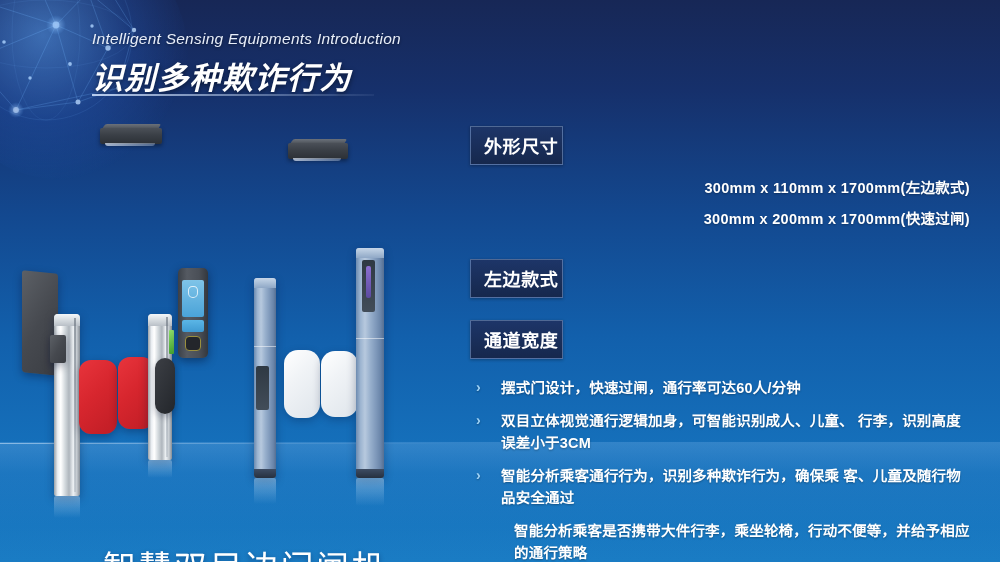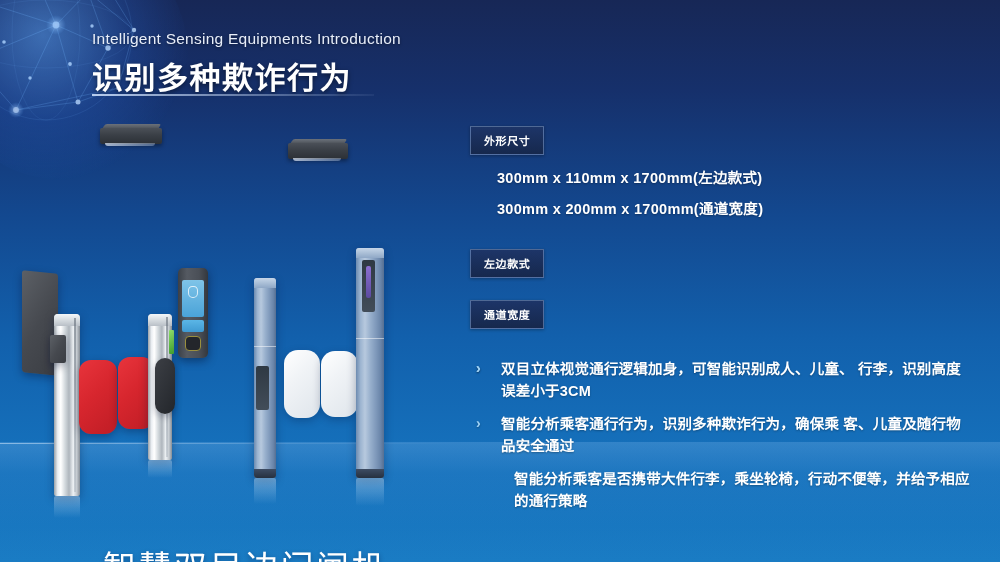--- a/index.html
+++ b/index.html
@@ -24,21 +24,21 @@
   .sphere-wrap {
     position:absolute; left:-62px; top:-70px; width:250px; height:250px;
     opacity:.95; pointer-events:none;
   }
   .sphere-glow {
     position:absolute; left:0; top:0; width:250px; height:250px; border-radius:50%;
     background:radial-gradient(circle at 42% 42%, rgba(96,170,255,.55) 0%, rgba(40,95,190,.34) 42%, rgba(20,45,110,0) 72%);
   }
 
   
-  .header { position:absolute; left:92px; top:30px; }
+  .header { position:absolute; left:92px; top:30px;font-style:italic; }
   .header .eng {
     font-size:15.5px; color:#e8eef9; letter-spacing:.25px; font-weight:400;
     text-shadow:0 1px 3px rgba(0,0,0,.45);
   }
   .header .cn {
     margin-top:5px;
     font-size:31px; font-weight:bold; color:#ffffff; letter-spacing:1.5px;
     text-shadow:0 2px 5px rgba(0,0,0,.5);
   }
   .header-rule {
@@ -188,27 +188,27 @@
   .caption {
     position:absolute; left:103px; top:541px;
     font-size:33px; font-weight:500; color:#ffffff; letter-spacing:2.5px;
     text-shadow:0 2px 5px rgba(0,25,70,.45);
     font-family:Liberation Mono, monospace;
   }
 
   
   .content { position:absolute; left:470px; top:126px; width:500px; }
   .sec-tag {
-    display:inline-block; padding:5px 13px 6px 13px;
+    display:inline-block; padding:5px 4px 6px 13px;
     background:linear-gradient(to bottom,#1d3568,#16284d);
     border:1px solid rgba(150,185,235,.45);
-    color:#ffffff; font-size:11px; font-weight:bold; letter-spacing:.6px;
+    color:#ffffff; font-size:18px; font-weight:bold; letter-spacing:.6px;
     box-shadow:0 1px 3px rgba(0,0,0,.3);
   }
-  .spec-lines { margin:11px 0 0 27px; }
+  .spec-lines { margin:11px 0 0 27px;text-align:right; }
   .spec-lines .line {
     font-size:14.5px; font-weight:bold; color:#ffffff; letter-spacing:.3px;
     margin-bottom:10px; text-shadow:0 1px 2px rgba(0,0,0,.3);
   }
   .gap-a { height:21px; }
   .gap-b { height:22px; }
   .gap-c { height:18px; }
 
   ul.bullets { list-style:none; margin:0; }
   ul.bullets li {
@@ -358,38 +358,39 @@
   </div>
 
   <div class="caption">智慧双目边门闸机</div>
 
   <div class="content">
 
     
     <div class="sec-tag">外形尺寸</div>
     <div class="spec-lines">
       <div class="line">300mm x 110mm x 1700mm(左边款式)</div>
-      <div class="line">300mm x 200mm x 1700mm(通道宽度)</div>
+      <div class="line">300mm x 200mm x 1700mm(快速过闸)</div>
     </div>
 
     <div class="gap-a"></div>
 
     
     <div class="sec-tag">左边款式</div>
 
     <div class="gap-b"></div>
 
     
     <div class="sec-tag">通道宽度</div>
 
     <div class="gap-c"></div>
 
     <ul class="bullets">
       <li>
         <span class="chev">›</span>
+        <span>摆式门设计，快速过闸，通行率可达60人/分钟</span>
       </li>
       <li>
         <span class="chev">›</span>
         <span>双目立体视觉通行逻辑加身，可智能识别成人、儿童、 行李，识别高度误差小于3CM</span>
       </li>
       <li>
         <span class="chev">›</span>
         <span>智能分析乘客通行行为，识别多种欺诈行为，确保乘 客、儿童及随行物品安全通过</span>
       </li>
       <li class="nochev">

